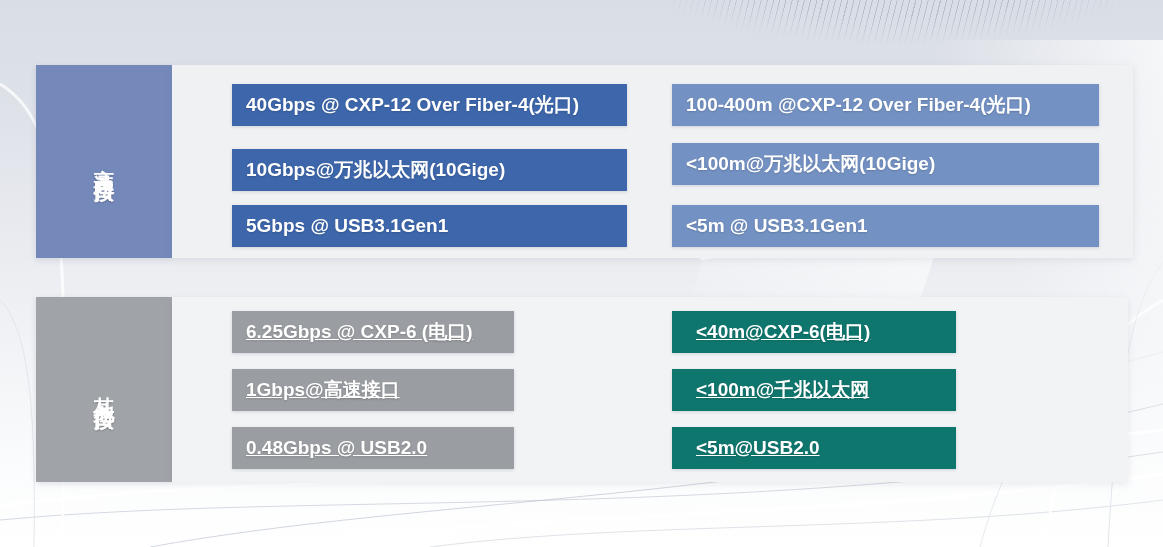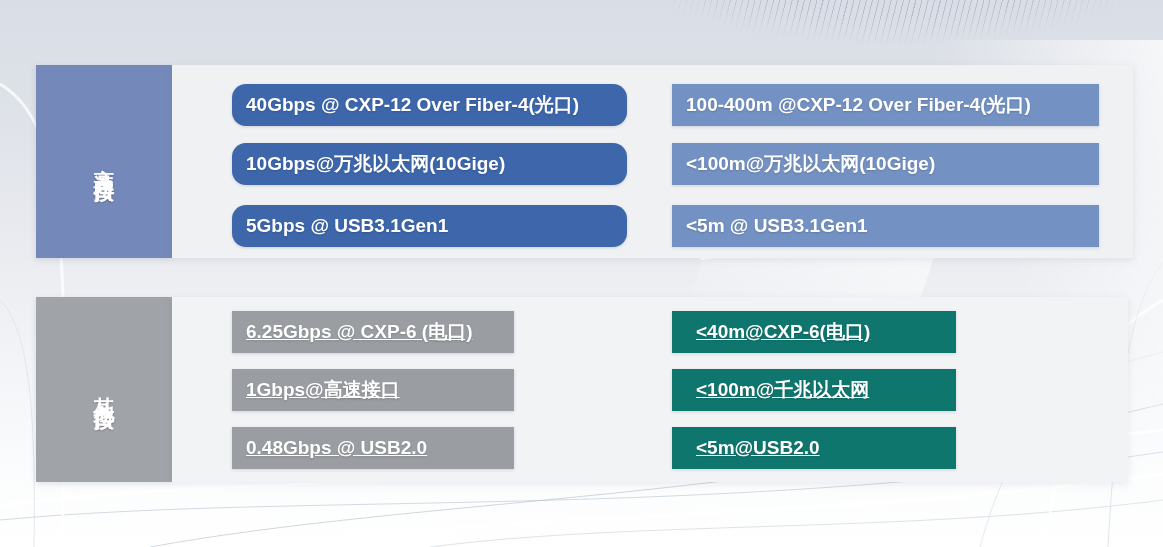--- a/index.html
+++ b/index.html
@@ -66,21 +66,21 @@
     text-shadow:0 1px 2px rgba(0,0,0,.16);
     box-shadow:0 1px 3px rgba(70,80,105,.20);
   }
   .bar span{display:block;}
 
   
   #sec-high{left:36px;top:65px;}
   #sec-high .side-label{width:136px;height:193px;background:#7489ba;}
   #sec-high .panel{width:961px;height:193px;}
   #sec-high .bar{height:42px;font-size:19px;}
-  #sec-high .bar.left{left:60px;width:381px;background:#3d66ab;padding-left:14px;border-radius:14px;}
+  #sec-high .bar.left{left:60px;width:381px;background:#3d66ab;padding-left:14px;}
   #sec-high .bar.right{left:500px;width:413px;background:#7391c2;padding-left:14px;}
 
   
   #sec-other{left:36px;top:297px;}
   #sec-other .side-label{width:136px;height:185px;background:#a0a3a8;}
   #sec-other .panel{width:956px;height:185px;}
   #sec-other .bar{height:42px;font-size:19px;text-decoration:underline;}
   #sec-other .bar.left{left:60px;width:268px;background:#9a9da1;padding-left:14px;}
   #sec-other .bar.right{left:500px;width:260px;background:#0f766e;padding-left:24px;}
 </style>
@@ -114,21 +114,21 @@
   <div class="sheen"></div>
 
   <div class="section" id="sec-high">
     <div class="side-label">
       <span class="vtxt">高速接口</span>
     </div>
     <div class="panel">
       <div class="bar left" style="top:19px">
           <span>40Gbps @ CXP-12 Over Fiber-4(光口)</span>
         </div>
-      <div class="bar left" style="top:78px">
+      <div class="bar left" style="top:84px">
           <span>10Gbps@万兆以太网(10Gige)</span>
         </div>
       <div class="bar left" style="top:140px">
           <span>5Gbps @ USB3.1Gen1</span>
         </div>
 
       <div class="bar right" style="top:19px">
           <span>100-400m @CXP-12 Over Fiber-4(光口)</span>
         </div>
       <div class="bar right" style="top:78px">

